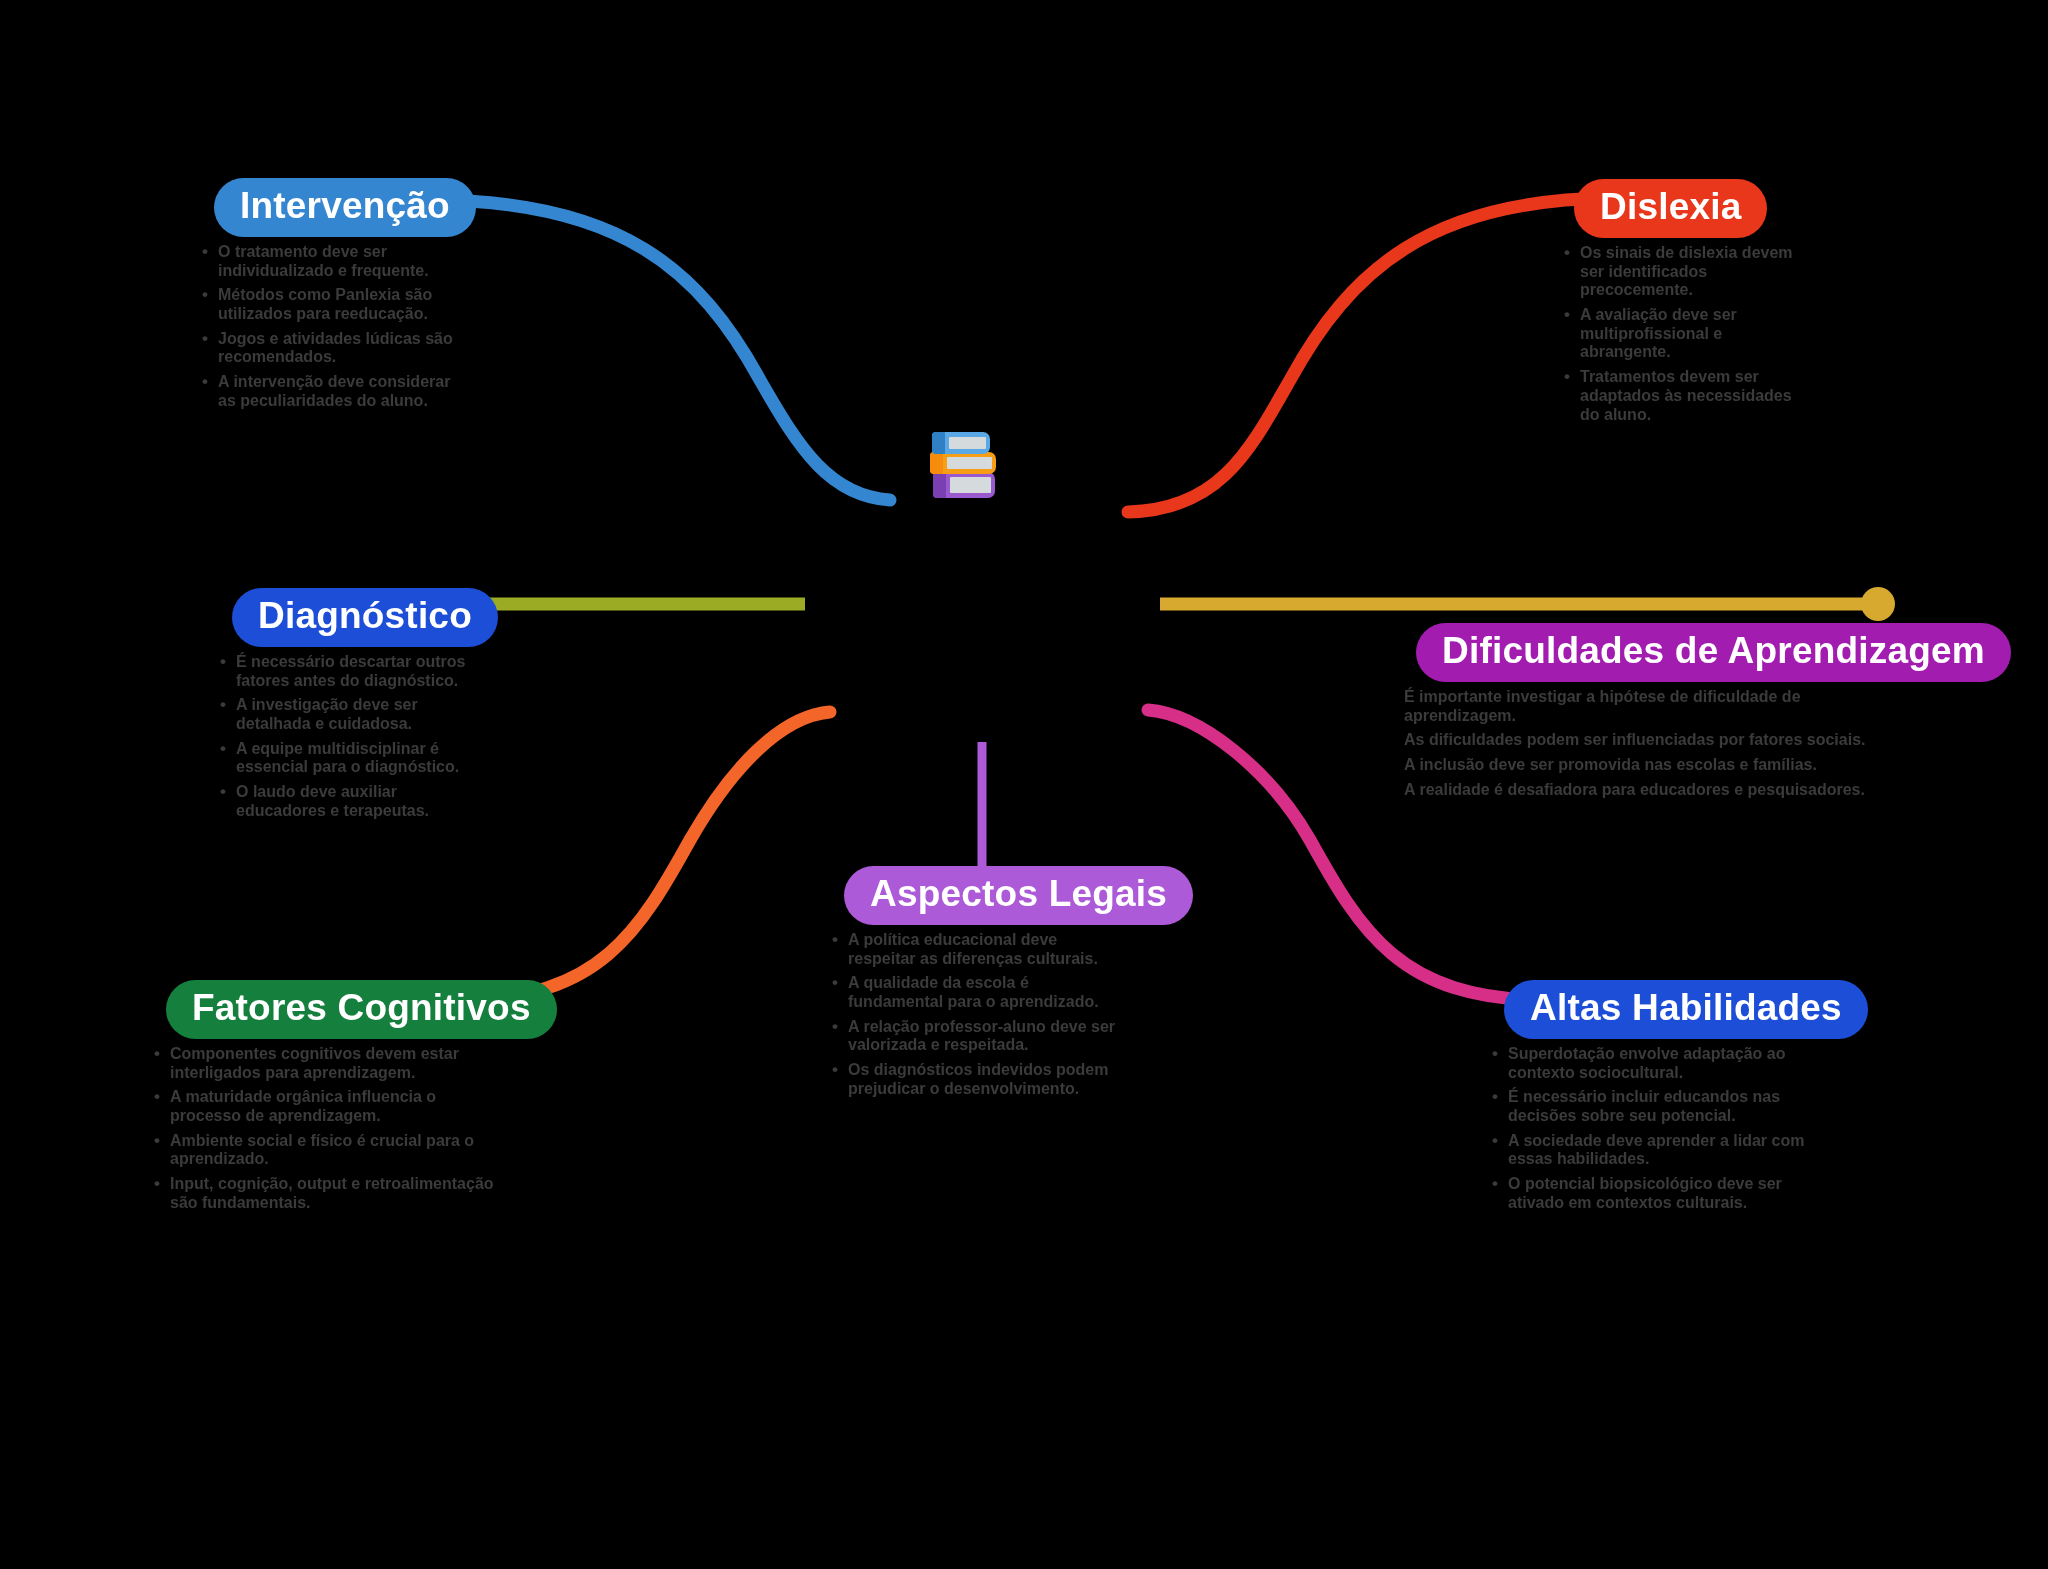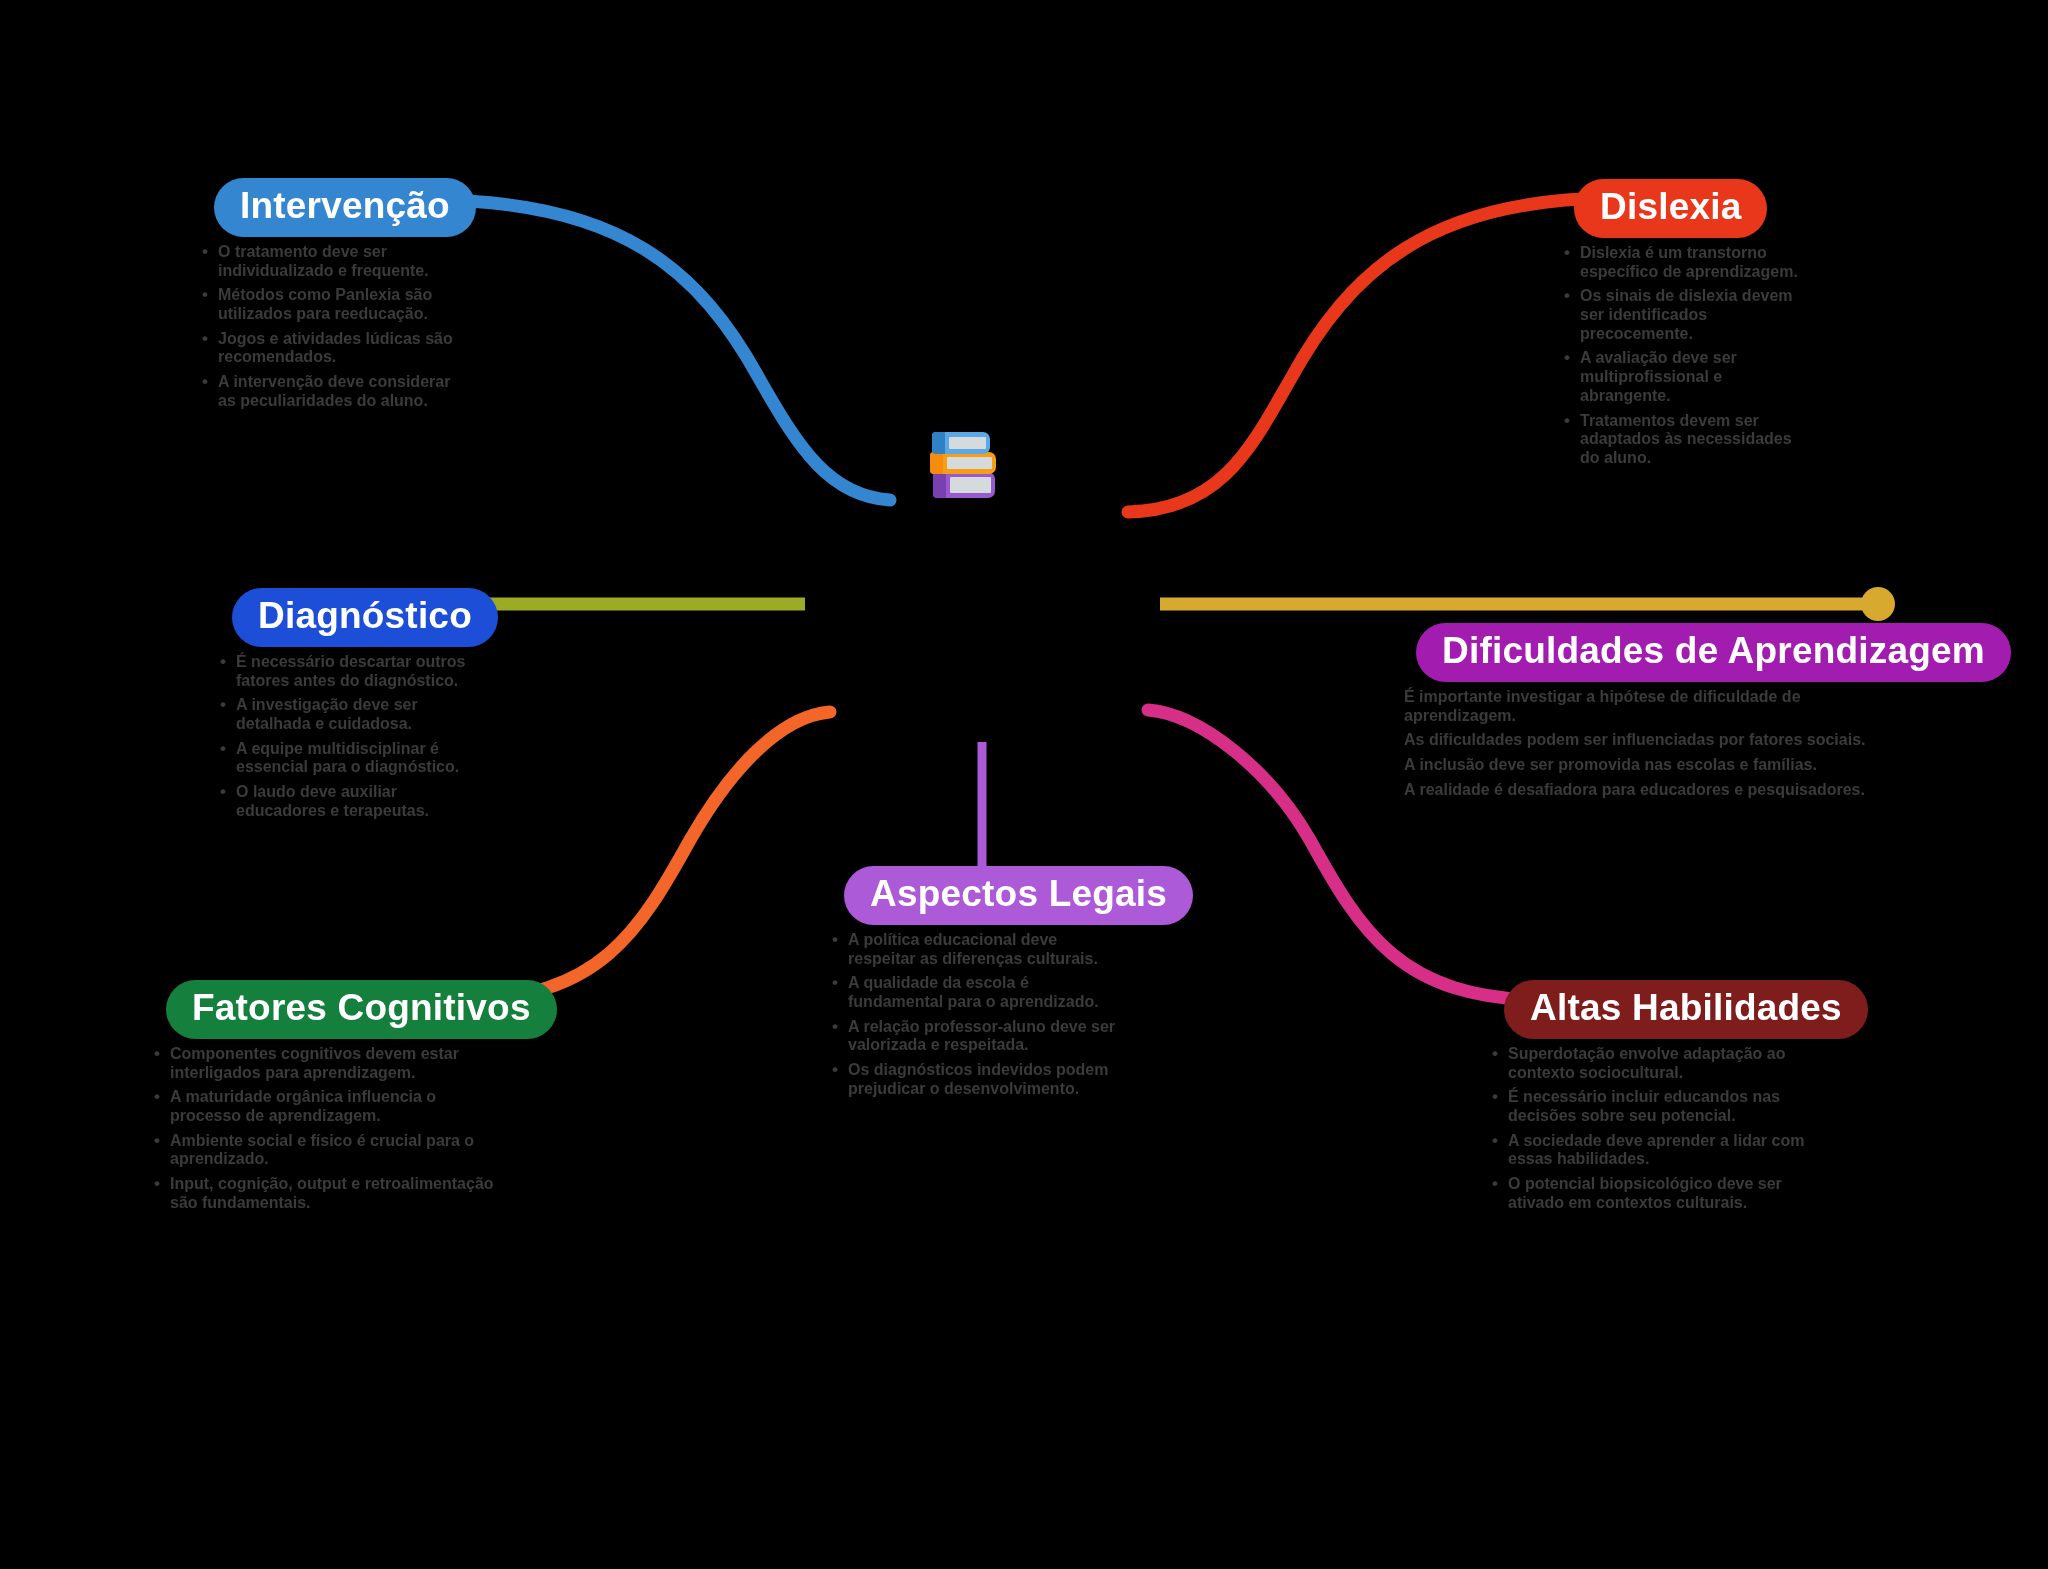--- a/index.html
+++ b/index.html
@@ -126,21 +126,20 @@
         <li>O tratamento deve ser individualizado e frequente.</li>
         <li>Métodos como Panlexia são utilizados para reeducação.</li>
         <li>Jogos e atividades lúdicas são recomendados.</li>
         <li>A intervenção deve considerar as peculiaridades do aluno.</li>
       </ul>
   </div>
 
   <div class="node" id="node-dislexia">
     <div class="pill" style="background: rgb(232, 55, 26);">Dislexia</div>
     <ul class="items">
-        <li>Dislexia é um transtorno específico de aprendizagem.</li>
         <li>Os sinais de dislexia devem ser identificados precocemente.</li>
         <li>A avaliação deve ser multiprofissional e abrangente.</li>
         <li>Tratamentos devem ser adaptados às necessidades do aluno.</li>
       </ul>
   </div>
 
   <div class="node" id="node-diagnostico">
     <div class="pill" style="background: #1d4ed8;">Diagnóstico</div>
     <ul class="items">
         <li>É necessário descartar outros fatores antes do diagnóstico.</li>
@@ -174,21 +173,21 @@
     <div class="pill" style="background: rgb(173, 90, 217);">Aspectos Legais</div>
     <ul class="items">
         <li>A política educacional deve respeitar as diferenças culturais.</li>
         <li>A qualidade da escola é fundamental para o aprendizado.</li>
         <li>A relação professor-aluno deve ser valorizada e respeitada.</li>
         <li>Os diagnósticos indevidos podem prejudicar o desenvolvimento.</li>
       </ul>
   </div>
 
   <div class="node" id="node-altas">
-    <div class="pill" style="background: #7f1d1d;">Altas Habilidades</div>
+    <div class="pill" style="background: #1d4ed8;">Altas Habilidades</div>
     <ul class="items">
         <li>Superdotação envolve adaptação ao contexto sociocultural.</li>
         <li>É necessário incluir educandos nas decisões sobre seu potencial.</li>
         <li>A sociedade deve aprender a lidar com essas habilidades.</li>
         <li>O potencial biopsicológico deve ser ativado em contextos culturais.</li>
       </ul>
   </div>
 
 </div>
 

